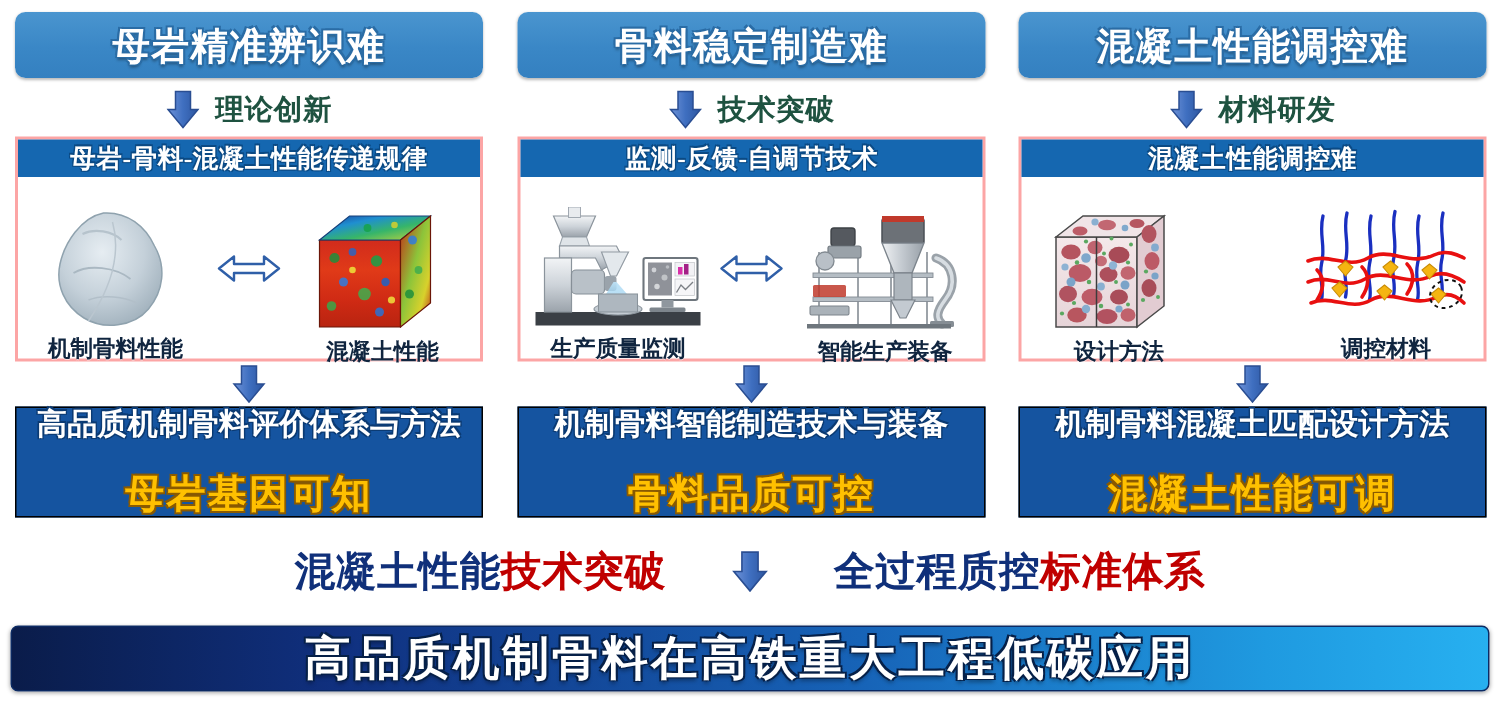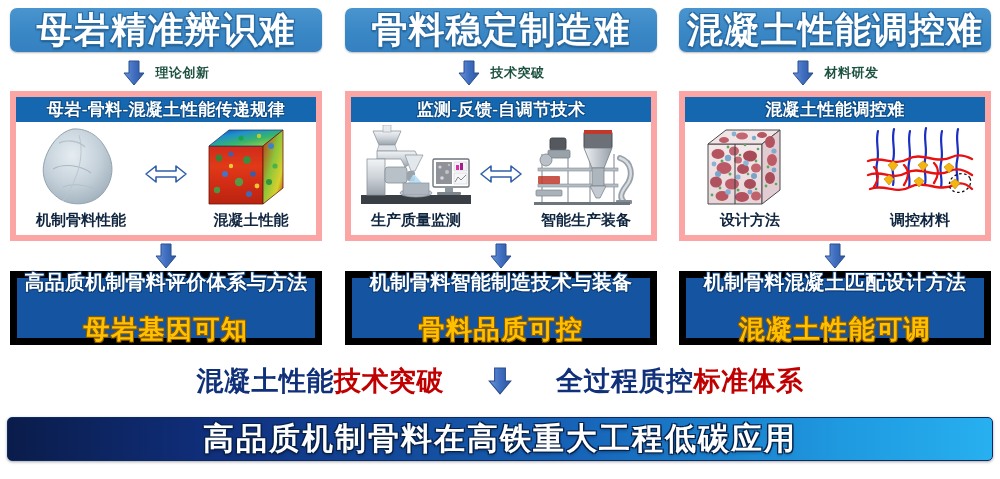--- a/index.html
+++ b/index.html
@@ -18,73 +18,73 @@
 
   
   .challenge{
     position:absolute;left:6px;top:8px;width:312px;height:44px;
     border-radius:7px;
     background:linear-gradient(180deg,#4a95cf 0%,#3a87c6 55%,#3480c0 100%);
     box-shadow:0 1px 2px rgba(0,0,0,.28);
     display:flex;align-items:center;justify-content:center;
   }
   .challenge span{
-    font-size:36px;font-weight:bold;color:#ffffff;letter-spacing:1px;
+    font-size:25px;font-weight:bold;color:#ffffff;letter-spacing:1px;
     text-shadow:
       -1.3px -1.3px 0 #2a6ca5, 1.3px -1.3px 0 #2a6ca5,
       -1.3px  1.3px 0 #2a6ca5, 1.3px  1.3px 0 #2a6ca5,
       0 2px 2px rgba(0,0,0,.35);
   }
 
   
   .arrow-row{
     position:absolute;left:6px;top:58px;width:312px;height:30px;
     display:flex;align-items:center;justify-content:center;gap:11px;
   }
   .dn-arrow{display:block;}
   .innov{
-    font-size:13px;font-weight:bold;color:#1e5240;letter-spacing:.5px;
+    font-size:19px;font-weight:bold;color:#1e5240;letter-spacing:.5px;
     text-shadow:0 1px 0 rgba(255,255,255,.7);
   }
 
   
   .card{
     position:absolute;left:6px;top:91px;width:312px;height:150px;
-    border:6px solid #fca5a5;background:#ffffff;box-sizing:border-box;
+    border:2px solid #fca5a5;background:#ffffff;box-sizing:border-box;
   }
   .card-hd{
     height:25px;background:#1567b0;
     display:flex;align-items:center;justify-content:center;
   }
   .card-hd span{
     font-size:17px;font-weight:bold;color:#ffffff;letter-spacing:.4px;
     text-shadow:-.8px -.8px 0 #0b4a84,.8px -.8px 0 #0b4a84,-.8px .8px 0 #0b4a84,.8px .8px 0 #0b4a84;
   }
   .card-body{
     height:121px;display:flex;align-items:stretch;
-    justify-content:space-between;padding:2px 5px 0 5px;box-sizing:border-box;
+    justify-content:space-between;padding:20px 5px 0 5px;box-sizing:border-box;
   }
   .cell{
     width:120px;display:flex;flex-direction:column;
     align-items:center;justify-content:flex-start;
   }
   .cell .pic{height:86px;display:flex;align-items:center;justify-content:center;}
   .cell .cap{
     font-size:15px;font-weight:bold;color:#10253f;margin-top:1px;
     text-shadow:0 1px 0 rgba(255,255,255,.6);white-space:nowrap;
   }
   .swap{width:50px;display:flex;align-items:center;justify-content:center;padding-bottom:20px;}
 
   
   .mid-arrow{position:absolute;left:0;top:243px;width:324px;display:flex;justify-content:center;}
 
   
   .result{
     position:absolute;left:6px;top:271px;width:312px;height:74px;
-    background:#1554a0;border:7px solid #000000;box-sizing:border-box;
+    background:#1554a0;border:1px solid #000000;box-sizing:border-box;
     display:flex;flex-direction:column;align-items:center;justify-content:center;
   }
   .result .r1{
     font-size:20px;font-weight:bold;color:#ffffff;letter-spacing:.2px;white-space:nowrap;
     text-shadow:-.9px -.9px 0 #0a3straight,0 0 0;
   }
   .result .r1{
     text-shadow:-.9px -.9px 0 #0a3straight;
   }
   .result .r1{ text-shadow:-.9px -.9px 0 #0b3straight; }

